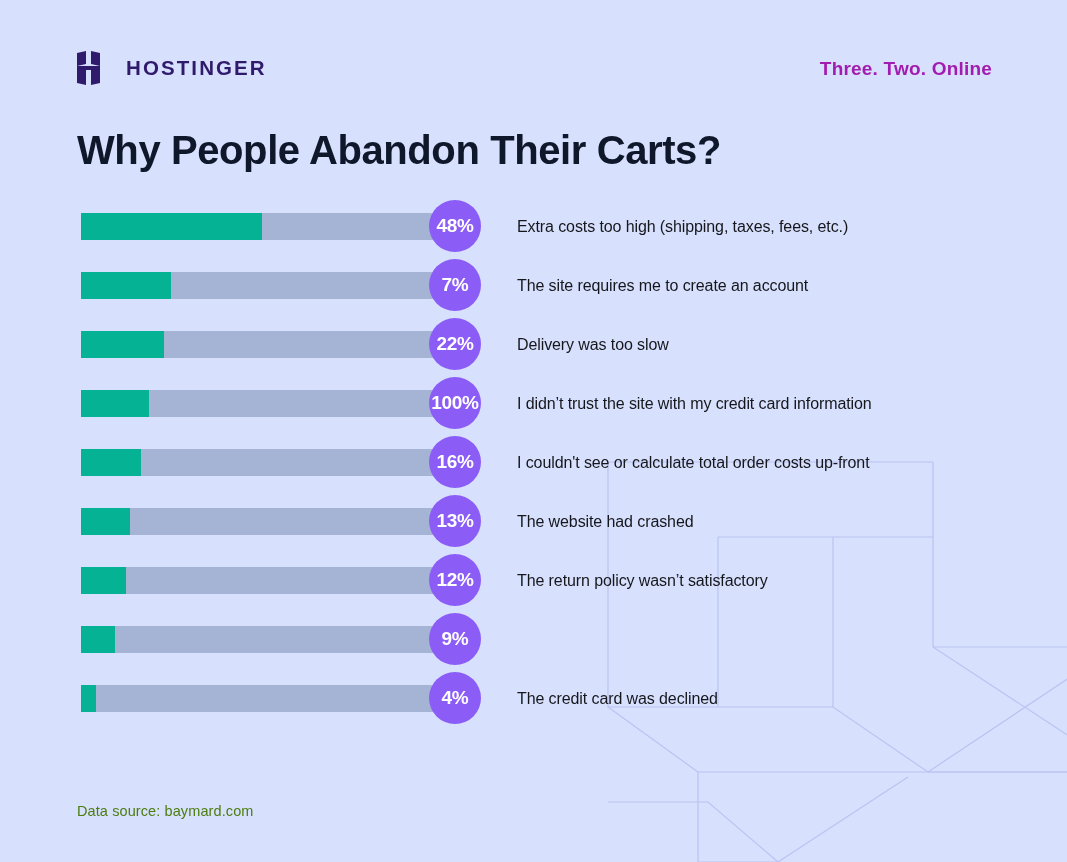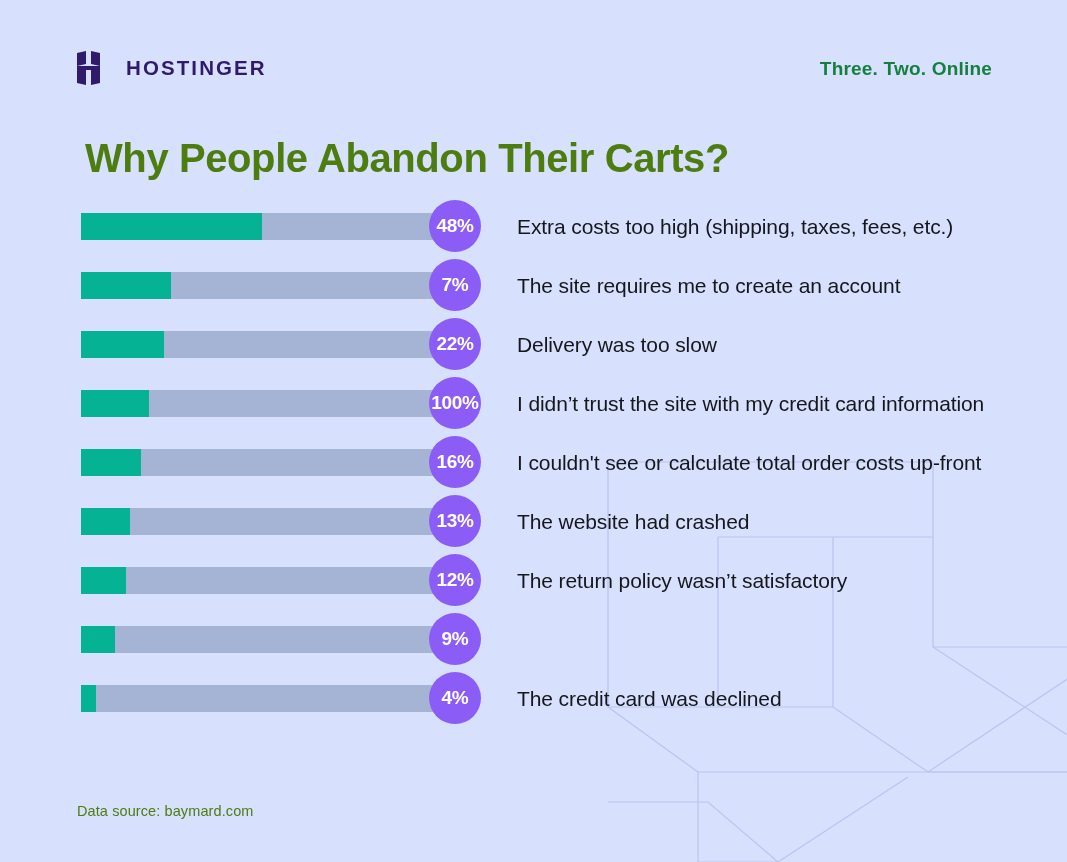--- a/index.html
+++ b/index.html
@@ -59,37 +59,37 @@
   .brand-name {
     font-size: 20.5px;
     font-weight: bold;
     letter-spacing: 2.1px;
     color: #2f1a6b;
     line-height: 1;
   }
   .tagline {
     font-size: 19px;
     font-weight: bold;
-    color: #15803d;
+    color: #a21caf;
     letter-spacing: 0.2px;
     line-height: 1;
   }
 
   
   .page-title {
     position: absolute;
     top: 128px;
     left: 77px;
     z-index: 2;
     font-size: 40px;
     font-weight: bold;
-    color: #4d7c0f;
+    color: #0f172a;
     letter-spacing: -0.4px;
     line-height: 1.1;
-    margin: 8px;
+    margin: 0;
   }
 
   
   .chart {
     position: absolute;
     top: 197px;
     left: 0;
     width: 1067px;
     z-index: 2;
   }
@@ -128,21 +128,21 @@
     justify-content: center;
     letter-spacing: -0.3px;
   }
   .row-label {
     position: absolute;
     left: 517px;
     top: 0;
     height: 59px;
     display: flex;
     align-items: center;
-    font-size: 21px;
+    font-size: 16px;
     color: #16171c;
     white-space: nowrap;
     letter-spacing: -0.1px;
   }
 
   
   .source {
     position: absolute;
     left: 77px;
     top: 803px;

